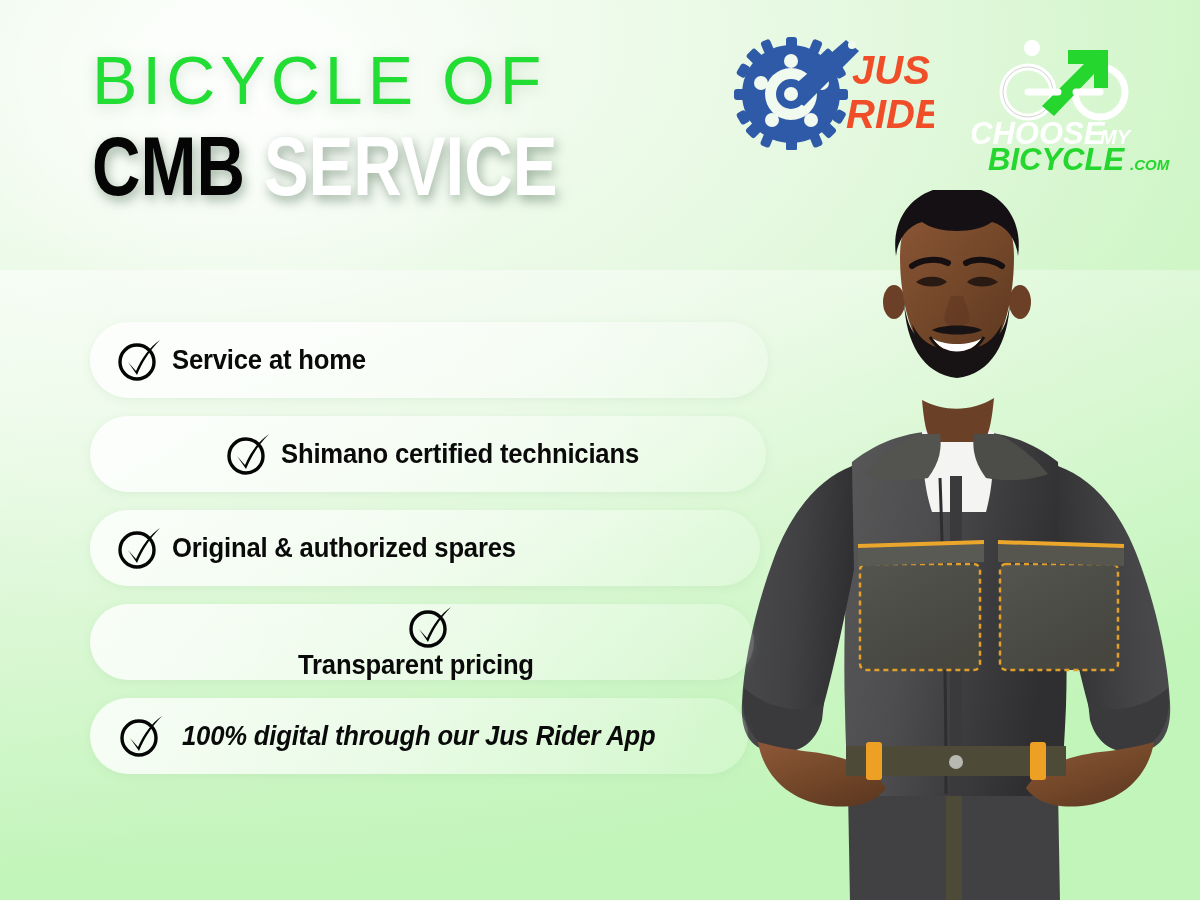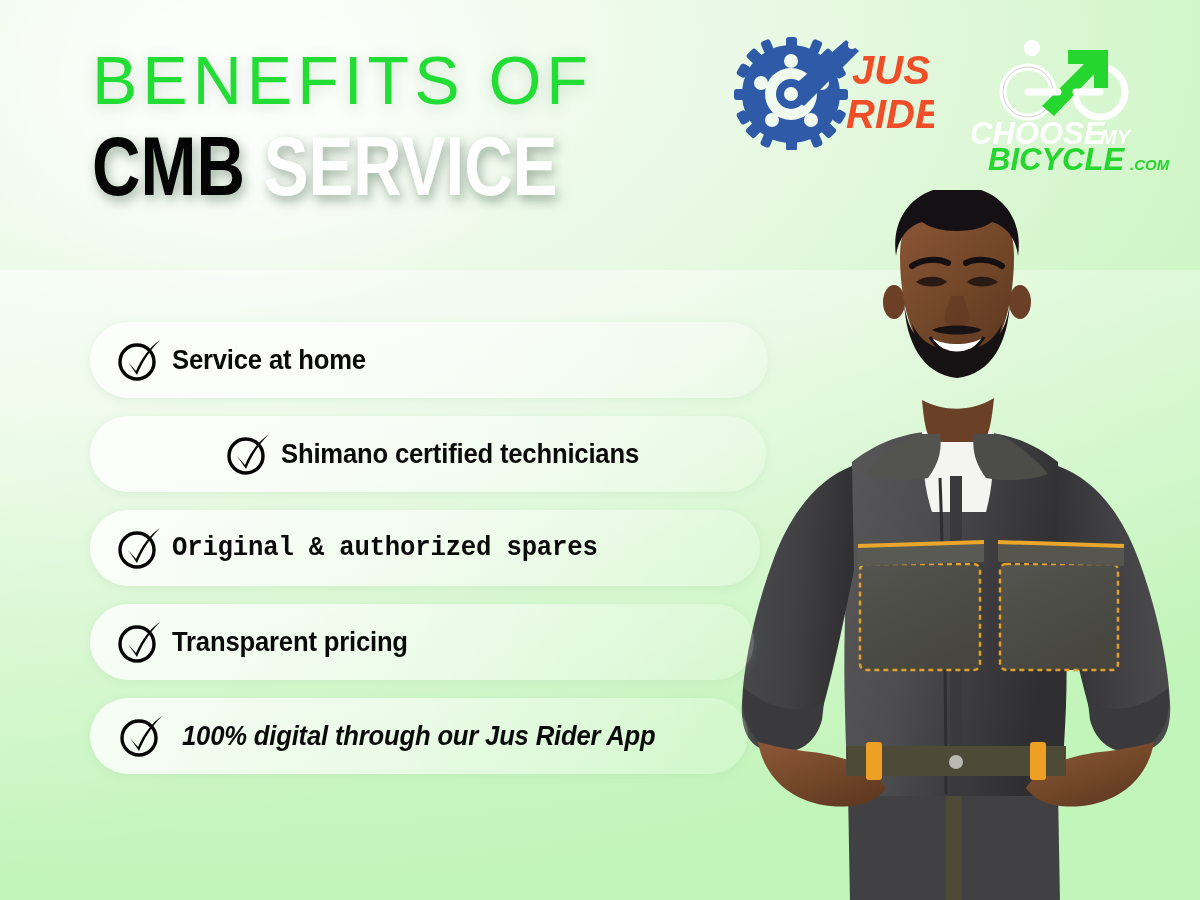--- a/index.html
+++ b/index.html
@@ -98,22 +98,22 @@
     height: 76px;
     margin-bottom: 18px;
     border-radius: 38px;
     background: linear-gradient(100deg, rgba(255,255,255,0.82) 0%, rgba(255,255,255,0.58) 48%, rgba(255,255,255,0.18) 100%);
     display: flex;
     align-items: center;
     box-shadow: 0 2px 10px rgba(140,190,140,0.16);
   }
   .pill-1 { width: 678px; }
   .pill-2 { width: 676px; justify-content: center; }
-  .pill-3 { width: 670px; font-family: Liberation Mono, monospace; }
-  .pill-4 { width: 664px; }
+  .pill-3 { width: 670px; }
+  .pill-4 { width: 664px; flex-direction: column; }
   .pill-5 { width: 658px; font-style: italic; }
 
   .check-icon {
     flex: 0 0 auto;
     width: 46px; height: 46px;
     margin-left: 26px;
     margin-right: 10px;
     display: block;
   }
   .pill-5 .check-icon { margin-left: 28px; margin-right: 18px; }
@@ -256,21 +256,21 @@
                C292 154 278 160 257 160 C236 160 222 154 212 134 Z" fill="#171214"></path>
 
       <path d="M232 140 C242 134 272 134 282 140 C272 146 242 146 232 140 Z" fill="#171214"></path>
 
       <path d="M232 148 C244 166 270 166 282 148 C270 156 244 156 232 148 Z" fill="#ffffff"></path>
       <path d="M230 147 C244 170 270 170 284 147" stroke="#171214" stroke-width="3" fill="none"></path>
     </g>
   </svg>
 
   <div class="headline">
-    <div class="headline-top">BENEFITS OF</div>
+    <div class="headline-top">BICYCLE OF</div>
     <div class="headline-bottom">
       <span class="hl-cmb">CMB</span><span> </span><span class="hl-service">SERVICE</span>
     </div>
   </div>
 
   <div class="logos">
 
     <svg class="logo-jusride" viewBox="0 0 200 116" xmlns="http://www.w3.org/2000/svg">
       <g fill="#2e5aa8">
 

